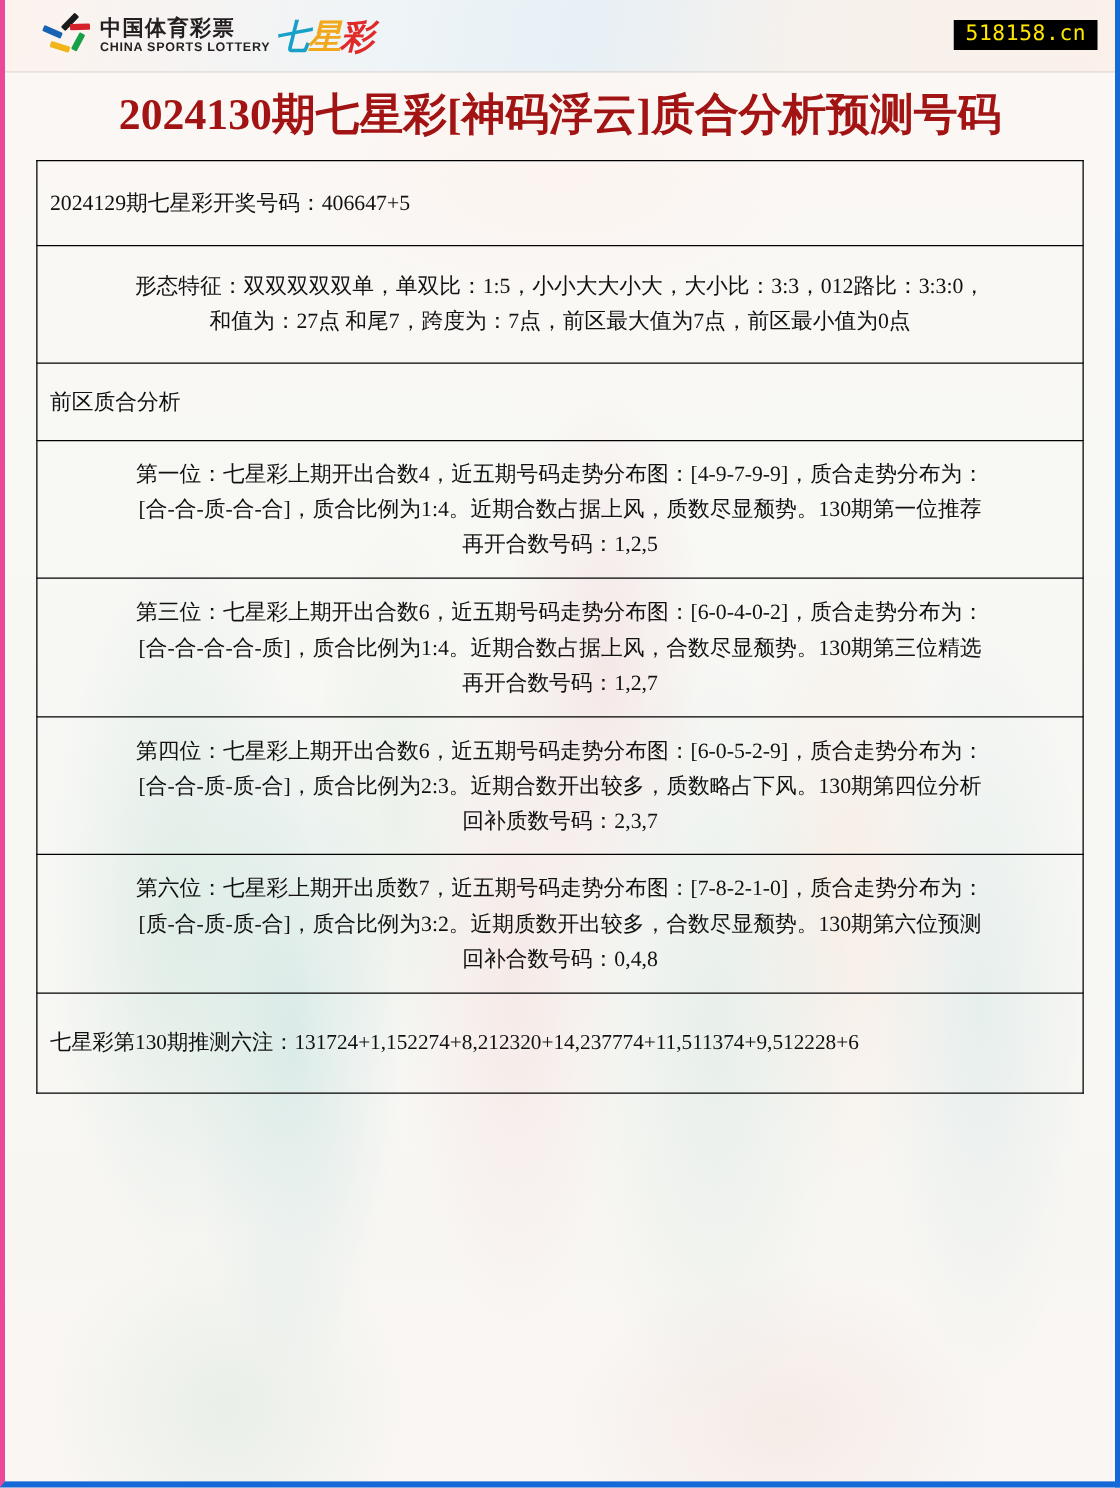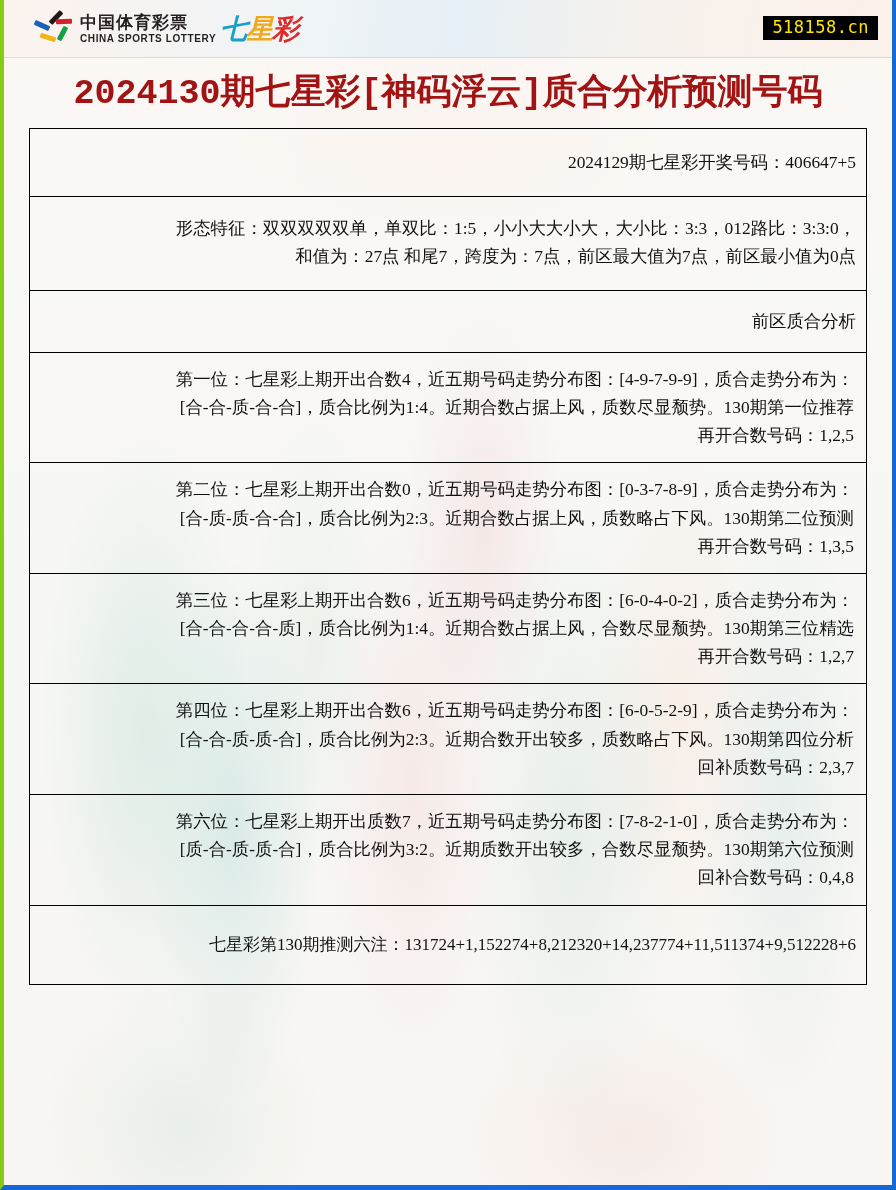--- a/index.html
+++ b/index.html
@@ -13,21 +13,21 @@
     background: #ffffff;
     overflow: hidden;
   }
 
   
   .page {
     position: relative;
     width: 896px;
     height: 1190px;
     box-sizing: border-box;
-    border-left: 4px solid #84cc16;
+    border-left: 4px solid #ec4899;
     border-right: 4px solid #1569d6;
     border-bottom: 5px solid #1569d6;
     background-color: #fdf7f3;
     overflow: hidden;
   }
 
   
   .bg-art {
     position: absolute;
     left: 0; top: 0; right: 0; bottom: 0;
@@ -139,21 +139,21 @@
     font-weight: normal;
     letter-spacing: 0.5px;
     padding: 3px 9px 4px 9px;
     line-height: 1;
   }
 
   
   .page-title {
     text-align: center;
     color: #a21414;
-    font-family: Liberation Mono, monospace;
+    font-family: Liberation Serif, serif;
     font-size: 35px;
     font-weight: bold;
     letter-spacing: 0px;
     padding: 10px 0 13px 0;
     white-space: nowrap;
   }
 
   
   .tbl {
     width: 838px;
@@ -168,22 +168,22 @@
     vertical-align: middle;
   }
 
   .cell {
     padding: 12px 10px;
     font-size: 17.4px;
     color: #111;
     line-height: 1.62;
     font-family: "Liberation Serif", "DejaVu Serif", serif;
   }
-  .cell.center { text-align: right; }
-  .cell.just   { text-align: right; }
+  .cell.center { text-align: left; }
+  .cell.just   { text-align: center; }
 
   .row-draw   { padding: 19px 10px 20px; }
   .row-feat   { padding: 17px 10px 19px; }
   .row-head   { padding: 16px 10px 17px; }
   .row-pos    { padding: 12px 12px 13px; }
   .row-rear   { padding: 23px 10px 24px; }
   .row-combo  { padding: 23px 10px 24px; }
   .row-six    { padding: 25px 10px 26px; font-size: 17px; }
 
   .nowrap { white-space: nowrap; }
@@ -243,29 +243,20 @@
         <tr>
           <td>
             <div class="cell just row-pos">
               <div class="nowrap">第一位：七星彩上期开出合数4，近五期号码走势分布图：[4-9-7-9-9]，质合走势分布为：</div>
               <div class="nowrap">[合-合-质-合-合]，质合比例为1:4。近期合数占据上风，质数尽显颓势。130期第一位推荐</div>
               <div class="nowrap">再开合数号码：1,2,5</div>
             </div>
           </td>
         </tr>
 
-        <tr>
-          <td>
-            <div class="cell just row-pos">
-              <div class="nowrap">第二位：七星彩上期开出合数0，近五期号码走势分布图：[0-3-7-8-9]，质合走势分布为：</div>
-              <div class="nowrap">[合-质-质-合-合]，质合比例为2:3。近期合数占据上风，质数略占下风。130期第二位预测</div>
-              <div class="nowrap">再开合数号码：1,3,5</div>
-            </div>
-          </td>
-        </tr>
 
         <tr>
           <td>
             <div class="cell just row-pos">
               <div class="nowrap">第三位：七星彩上期开出合数6，近五期号码走势分布图：[6-0-4-0-2]，质合走势分布为：</div>
               <div class="nowrap">[合-合-合-合-质]，质合比例为1:4。近期合数占据上风，合数尽显颓势。130期第三位精选</div>
               <div class="nowrap">再开合数号码：1,2,7</div>
             </div>
           </td>
         </tr>

